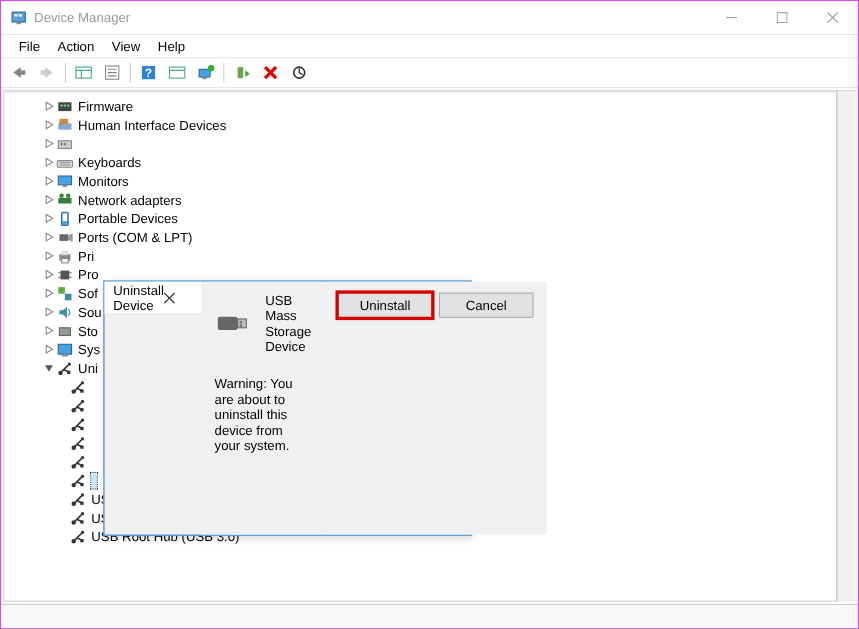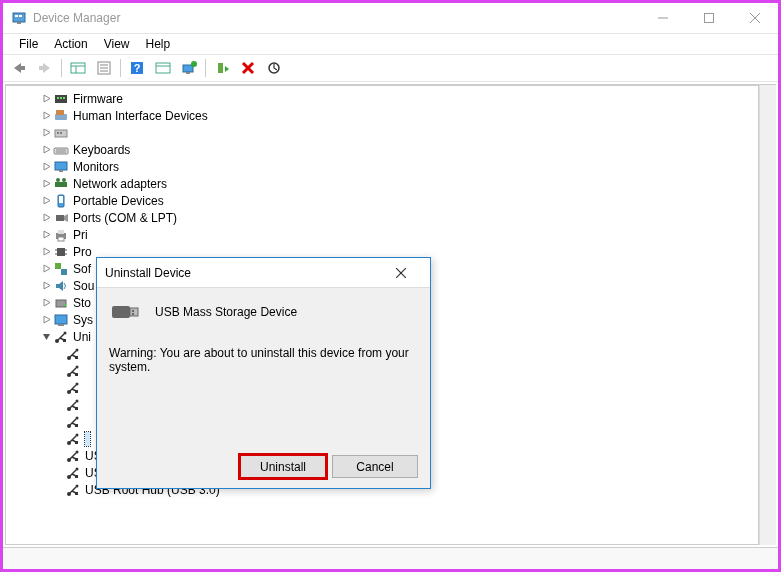--- a/index.html
+++ b/index.html
@@ -1,17 +1,17 @@
 <!DOCTYPE html>
 <html><head>
 <meta charset="utf-8">
 <style>
   * { box-sizing: border-box; margin: 0; padding: 0; }
   body { font-family: "Segoe UI", Tahoma, sans-serif; font-size: 12px; background: #fff; }
-  .window { width: 781px; height: 572px; border: 3px solid #d946ef; background: #fff; display: flex; flex-direction: column; position: relative; }
+  .window { width: 781px; height: 572px; border: 1px solid #d946ef; background: #fff; display: flex; flex-direction: column; position: relative; }
   .titlebar { height: 31px; display: flex; align-items: center; padding: 0 0 0 8px; background: #fff; border-bottom: 1px solid #e5e5e5; }
   .titlebar-icon { width: 16px; height: 16px; margin-right: 6px; }
   .titlebar-text { flex: 1; font-size: 12px; color: #999; }
   .win-controls { display: flex; }
   .win-btn { width: 46px; height: 30px; display: flex; align-items: center; justify-content: center; color: #999; }
   .menubar { height: 20px; display: flex; align-items: center; padding: 0 8px; background: #fff; }
   .menu-item { padding: 2px 8px; font-size: 12px; color: #000; }
   .toolbar { height: 28px; display: flex; align-items: center; padding: 2px 4px; background: #fff; border-top: 1px solid #e5e5e5; border-bottom: 1px solid #e5e5e5; gap: 2px; }
   .tool-btn { width: 24px; height: 22px; display: flex; align-items: center; justify-content: center; border: 1px solid transparent; }
   .tool-sep { width: 1px; height: 18px; background: #ccc; margin: 0 2px; }
@@ -19,21 +19,21 @@
   .tree { flex: 1; padding: 4px 17px; overflow-y: auto; background: #fff; border: 1px solid #ccc; }
   .scrollbar-v { width: 17px; background: #f0f0f0; border-left: 1px solid #dcdcdc; }
   .tree-node { display: flex; align-items: center; height: 17px; white-space: nowrap; }
   .expander { width: 14px; height: 14px; display: flex; align-items: center; justify-content: center; font-size: 10px; color: #888; margin-left: 2px; cursor: pointer; }
   .node-icon { width: 16px; height: 16px; margin-right: 4px; display: inline-flex; align-items: center; justify-content: center; }
   .node-label { font-size: 12px; color: #000; }
   .indent-1 { padding-left: 14px; }
   .indent-2 { padding-left: 42px; }
   .selected .node-label { background: #cce8ff; outline: 1px dotted #333; padding: 0 1px; }
 
-  .dialog { position: absolute; left: 93px; top: 254px; width: 335px; height: 232px; background: #f0f0f0; border: 1px solid #2481cc; box-shadow: 2px 2px 8px rgba(0,0,0,0.2); display: flex; flex-direction: column; }
+  .dialog { position: absolute; left: 93px; top: 254px; width: 335px; height: 232px; background: #f0f0f0; border: 1px solid #2481cc; box-shadow: 2px 2px 8px rgba(0,0,0,0.2); display: flex; flex-direction: row; }
   .dlg-title { height: 30px; background: #fff; display: flex; align-items: center; padding: 0 8px; border-bottom: 1px solid #ddd; }
   .dlg-title-text { flex: 1; font-size: 12px; }
   .dlg-close { width: 26px; text-align: center; font-size: 14px; }
   .dlg-body { flex: 1; padding: 10px 12px; background: #f0f0f0; }
   .dlg-device-row { display: flex; align-items: center; margin-bottom: 20px; }
   .dlg-usb-icon { width: 32px; height: 28px; margin-right: 14px; }
   .dlg-device-name { font-size: 12px; }
   .dlg-warning { font-size: 12px; }
   .dlg-buttons { display: flex; justify-content: flex-end; padding: 10px 12px; gap: 6px; background: #f0f0f0; }
   .dlg-btn { width: 86px; height: 23px; font-size: 12px; border: 1px solid #adadad; background: #e1e1e1; display: flex; align-items: center; justify-content: center; }

